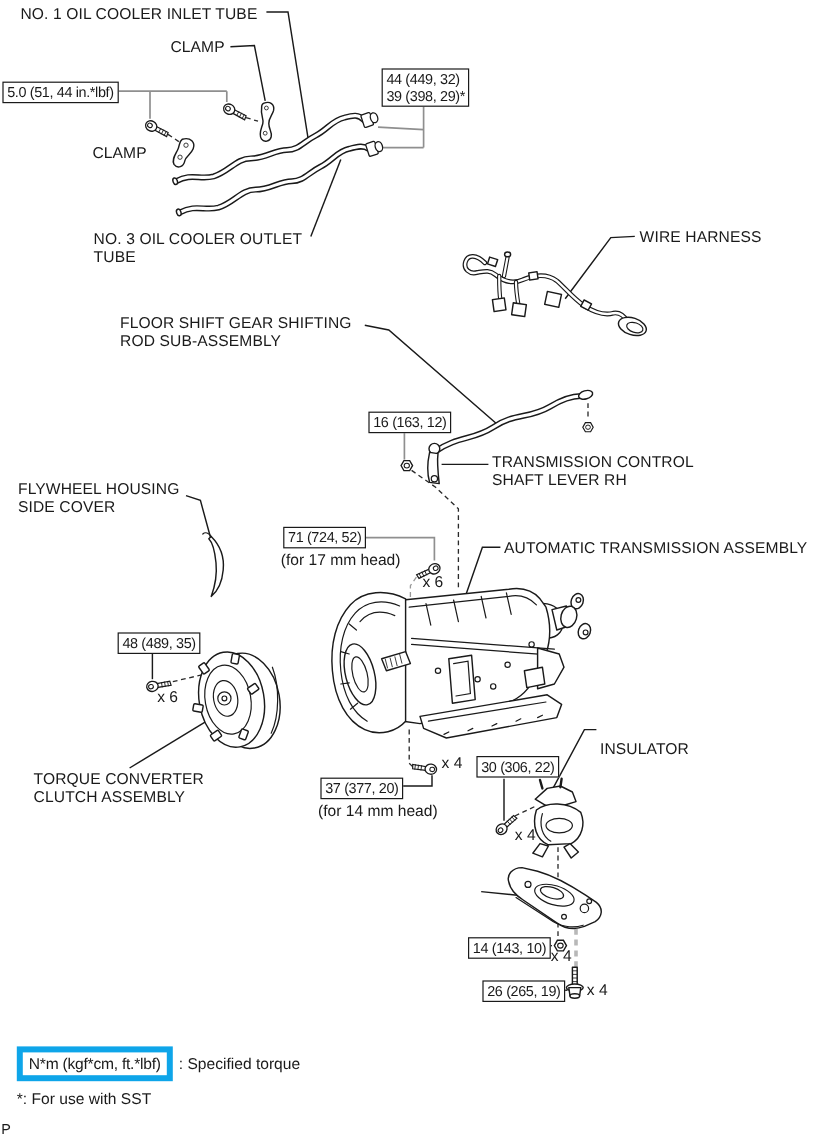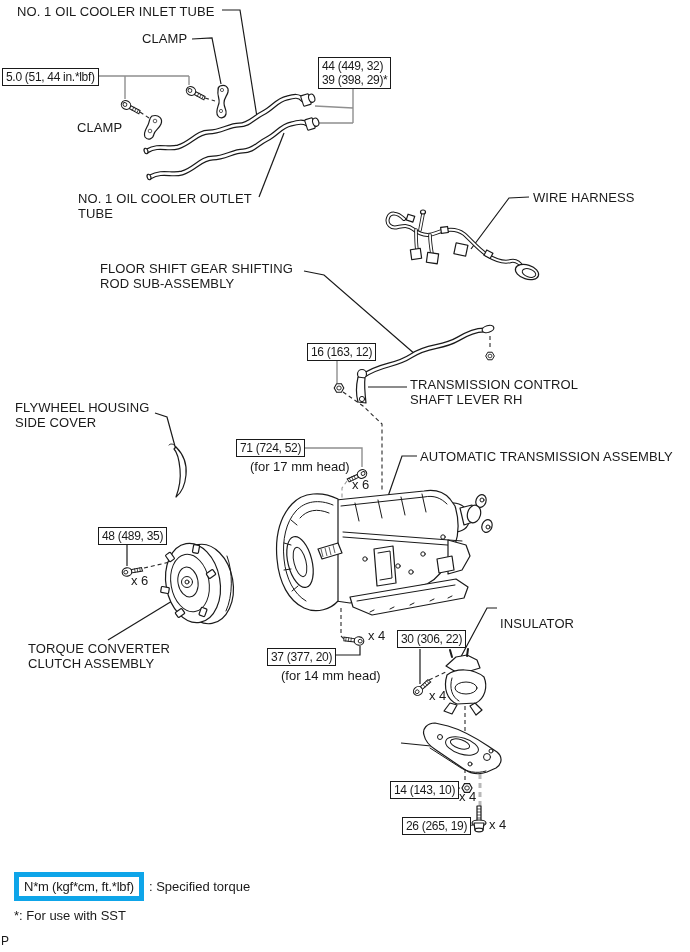--- a/index.html
+++ b/index.html
@@ -6,21 +6,21 @@
   #root{
     position:relative;width:690px;height:952px;background:#fff;overflow:hidden;
     font-family:"Liberation Sans",sans-serif;color:#1a1a1a;
   }
   #art{position:absolute;left:0;top:0;}
   .lbl{position:absolute;font-size:13px;line-height:16px;white-space:nowrap;letter-spacing:.1px;text-align:right;}
   .tbox{
     position:absolute;border:1px solid #1a1a1a;background:#fff;
     font-size:12px;line-height:14px;padding:1px 3px;white-space:nowrap;letter-spacing:-.3px;
   }
-  .tnote{position:absolute;font-size:13px;line-height:15px;white-space:nowrap;margin-left:16px;}
+  .tnote{position:absolute;font-size:13px;line-height:15px;white-space:nowrap;}
   .cnt{position:absolute;font-size:13px;line-height:14px;white-space:nowrap;}
   .legend-row{position:absolute;left:14px;top:872px;display:flex;align-items:center;}
   .legend-box{
     border:5px solid #0ea5e9;background:#fff;font-size:13px;line-height:15px;
     padding:2px 5px;white-space:nowrap;letter-spacing:-.2px;
   }
   .legend-desc{font-size:13px;margin-left:5px;white-space:nowrap;}
   .footnote{position:absolute;left:14px;top:908px;font-size:13px;white-space:nowrap;}
   .pagemark{position:absolute;left:1px;top:934px;font-size:12px;}
   
@@ -242,21 +242,21 @@
     <path class="thin" d="M477,809 L481,809 M477,812 L481,812 M477,815 L481,815 M477,818 L481,818"></path>
     <ellipse class="part" cx="479" cy="823" rx="7" ry="3"></ellipse>
     <path class="part" d="M474,823 L484,823 L483,830 L475,830 Z"></path>
     <ellipse class="part" cx="479" cy="830" rx="4" ry="1.8"></ellipse>
   </g>
 </svg>
 
   <div class="lbl" style="left:17px;top:4px">NO. 1 OIL COOLER INLET TUBE</div>
   <div class="lbl" style="left:142px;top:31px">CLAMP</div>
   <div class="lbl" style="left:77px;top:120px">CLAMP</div>
-  <div class="lbl" style="left:78px;top:191px">NO. 1 OIL COOLER OUTLET</div>
+  <div class="lbl" style="left:78px;top:191px">NO. 3 OIL COOLER OUTLET</div>
   <div class="lbl" style="left:78px;top:206px">TUBE</div>
   <div class="lbl" style="left:533px;top:190px">WIRE HARNESS</div>
   <div class="lbl" style="left:100px;top:261px">FLOOR SHIFT GEAR SHIFTING</div>
   <div class="lbl" style="left:100px;top:276px">ROD SUB-ASSEMBLY</div>
   <div class="lbl" style="left:410px;top:377px">TRANSMISSION CONTROL</div>
   <div class="lbl" style="left:410px;top:392px">SHAFT LEVER RH</div>
   <div class="lbl" style="left:15px;top:400px">FLYWHEEL HOUSING</div>
   <div class="lbl" style="left:15px;top:415px">SIDE COVER</div>
   <div class="lbl" style="left:420px;top:449px">AUTOMATIC TRANSMISSION ASSEMBLY</div>
   <div class="lbl" style="left:28px;top:641px">TORQUE CONVERTER</div>

